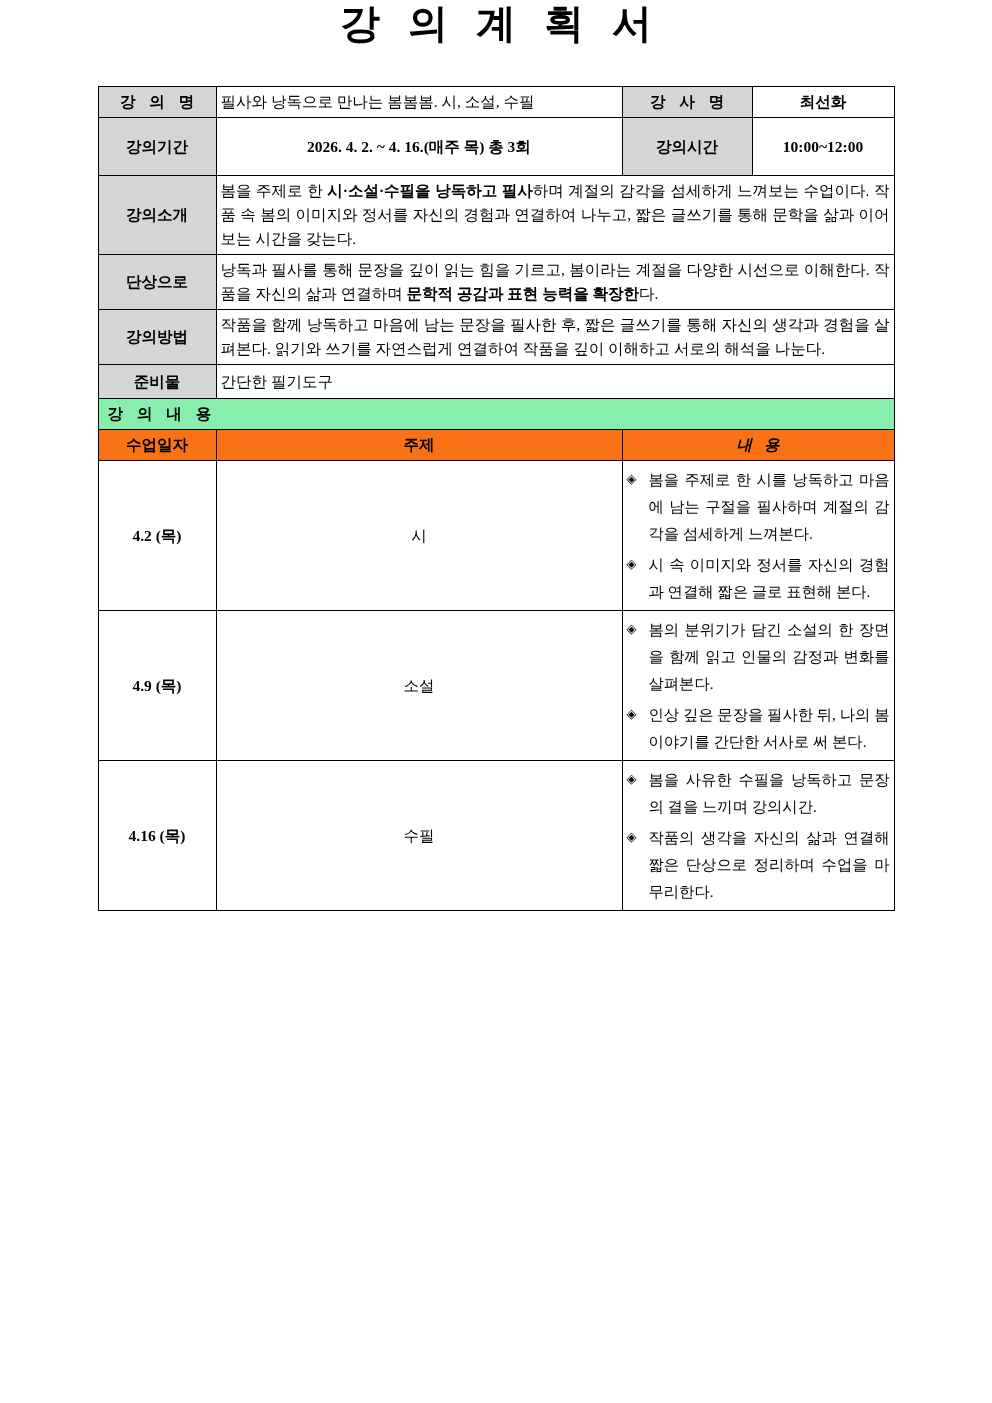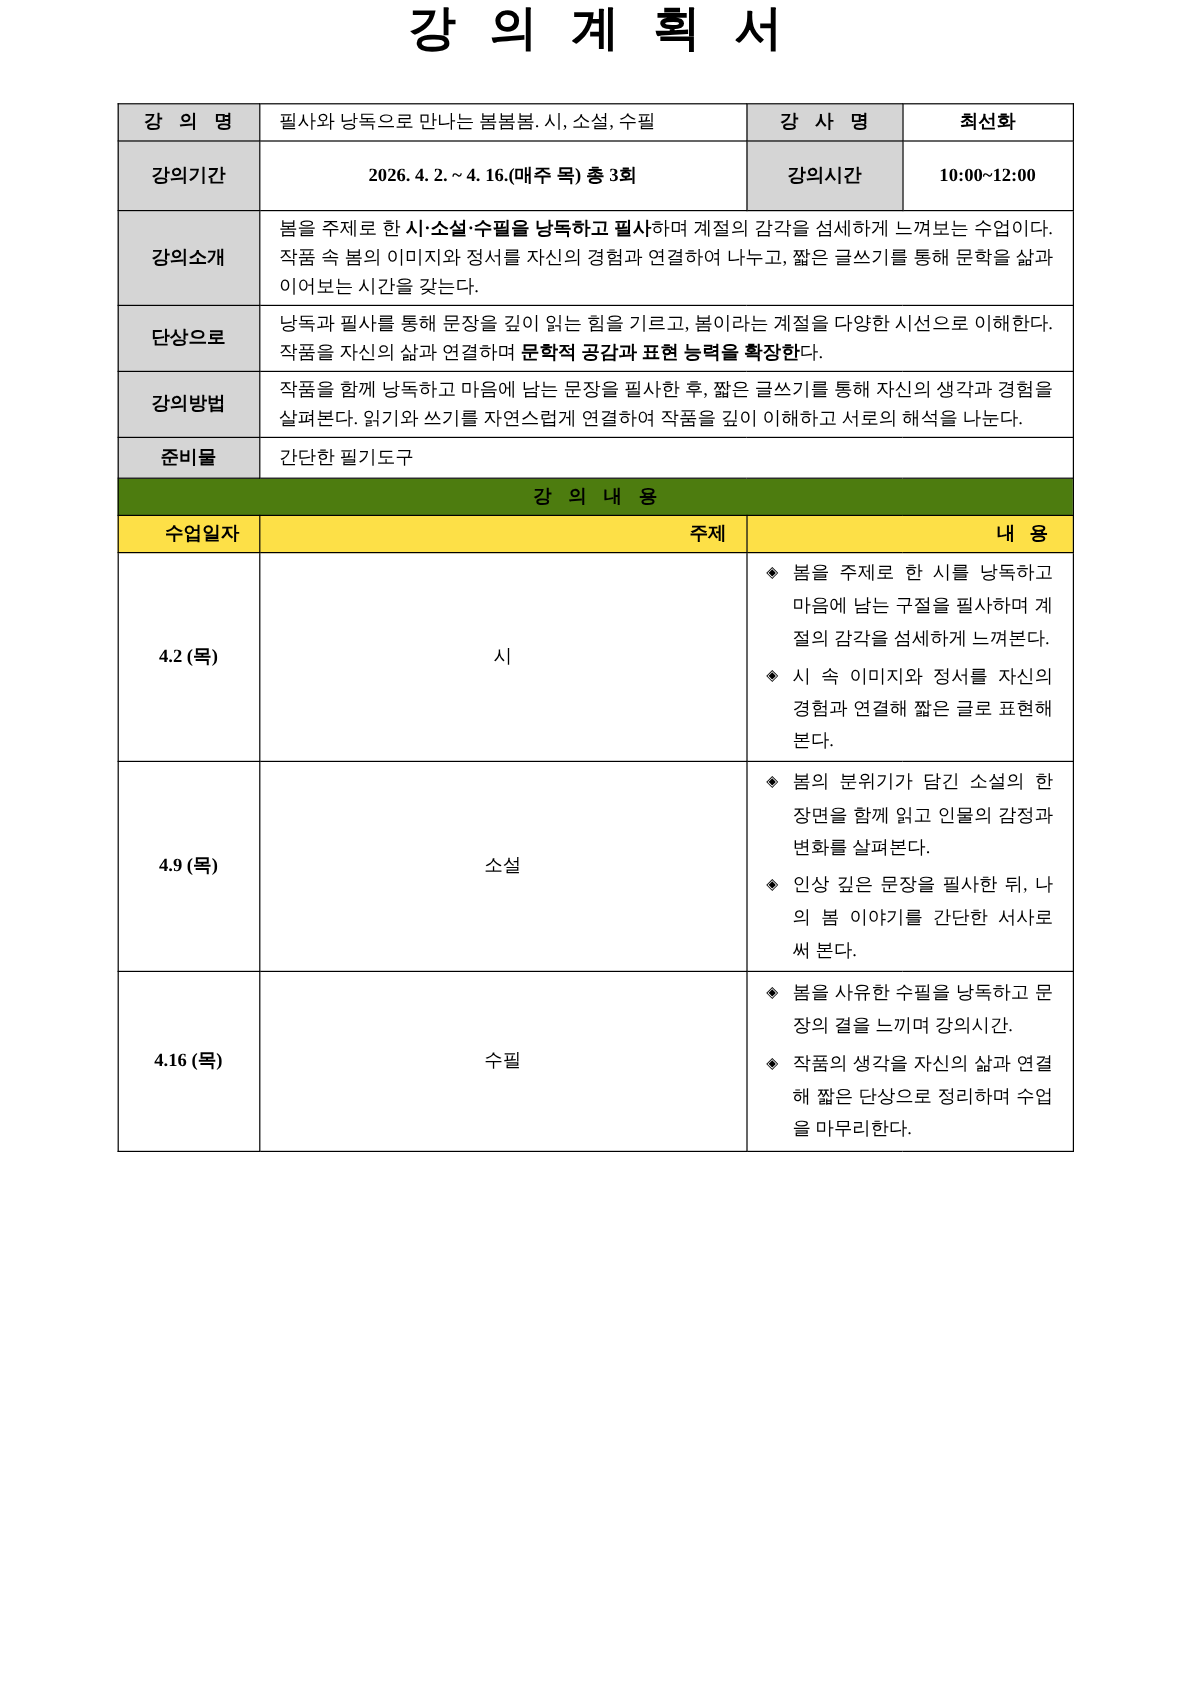--- a/index.html
+++ b/index.html
@@ -36,21 +36,21 @@
     border-collapse: collapse;
     width: 796px;
     margin: 38px auto 0 auto;
     table-layout: fixed;
   }
   table.plan td {
     border: 1px solid #000000;
     vertical-align: middle;
     font-size: 15.5px;
     line-height: 1.55;
-    padding: 3px 16px;
+    padding: 3px 4px;
     box-sizing: border-box;
   }
   .lbl {
     background: #d5d5d5;
     text-align: center;
     font-weight: bold;
     font-size: 17px;
     white-space: nowrap;
   }
   .lbl.spaced {
@@ -61,36 +61,36 @@
   .lft { text-align: left; }
   .para {
     text-align: justify;
     text-justify: inter-character;
     padding: 7px 8px 7px 10px;
     line-height: 1.72;
     font-size: 15.3px;
   }
   .para b { font-weight: bold; }
   .section-head {
-    background: #4d7c0f;
-    text-align: center;
+    background: #86efac;
+    text-align: left;
     font-weight: bold;
     font-size: 17px;
     letter-spacing: 5px;
     text-indent: 5px;
     padding: 6px 0;
   }
   .colhead {
-    background: #fde047;
-    text-align: right;
+    background: #f97316;
+    text-align: center;
     font-weight: bold;
     font-size: 16.5px;
     padding: 6px 0;
   }
-  .colhead.spaced { letter-spacing: 4px; text-indent: 4px; }
+  .colhead.spaced { letter-spacing: 4px; text-indent: 4px; font-style: italic; }
   .date-cell {
     text-align: center;
     font-weight: bold;
     font-size: 16px;
     white-space: nowrap;
   }
   .topic-cell {
     text-align: center;
     font-size: 15.5px;
   }

